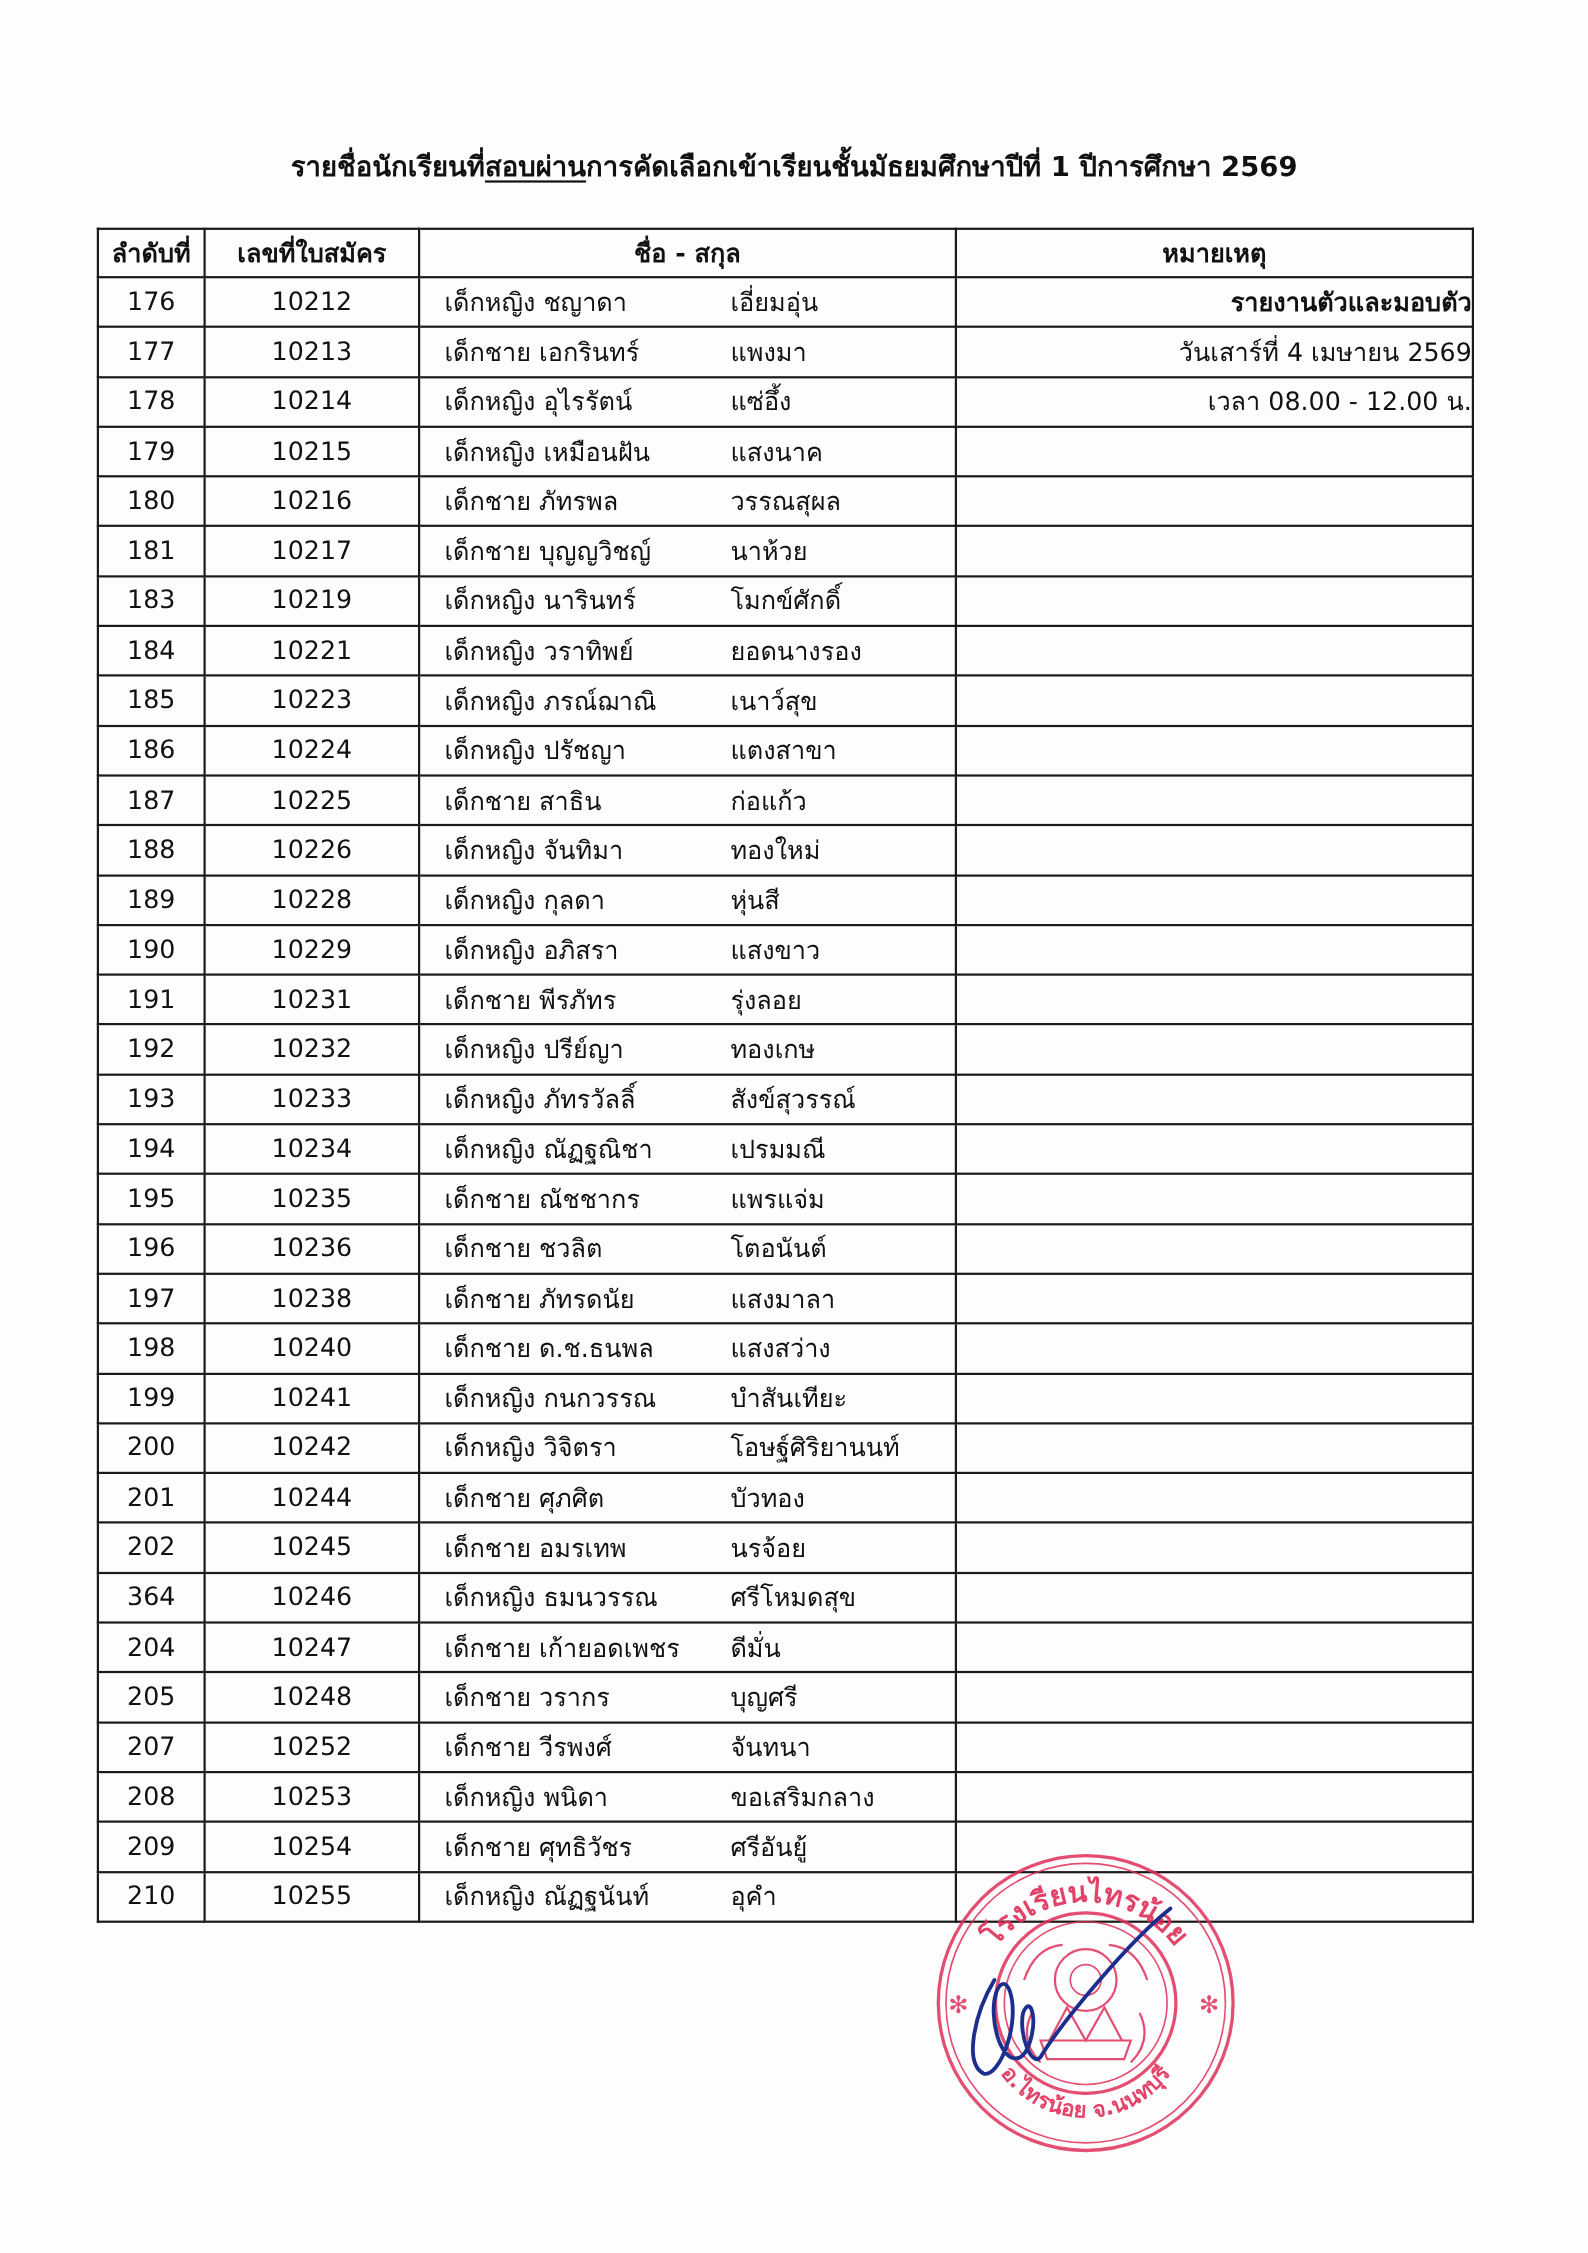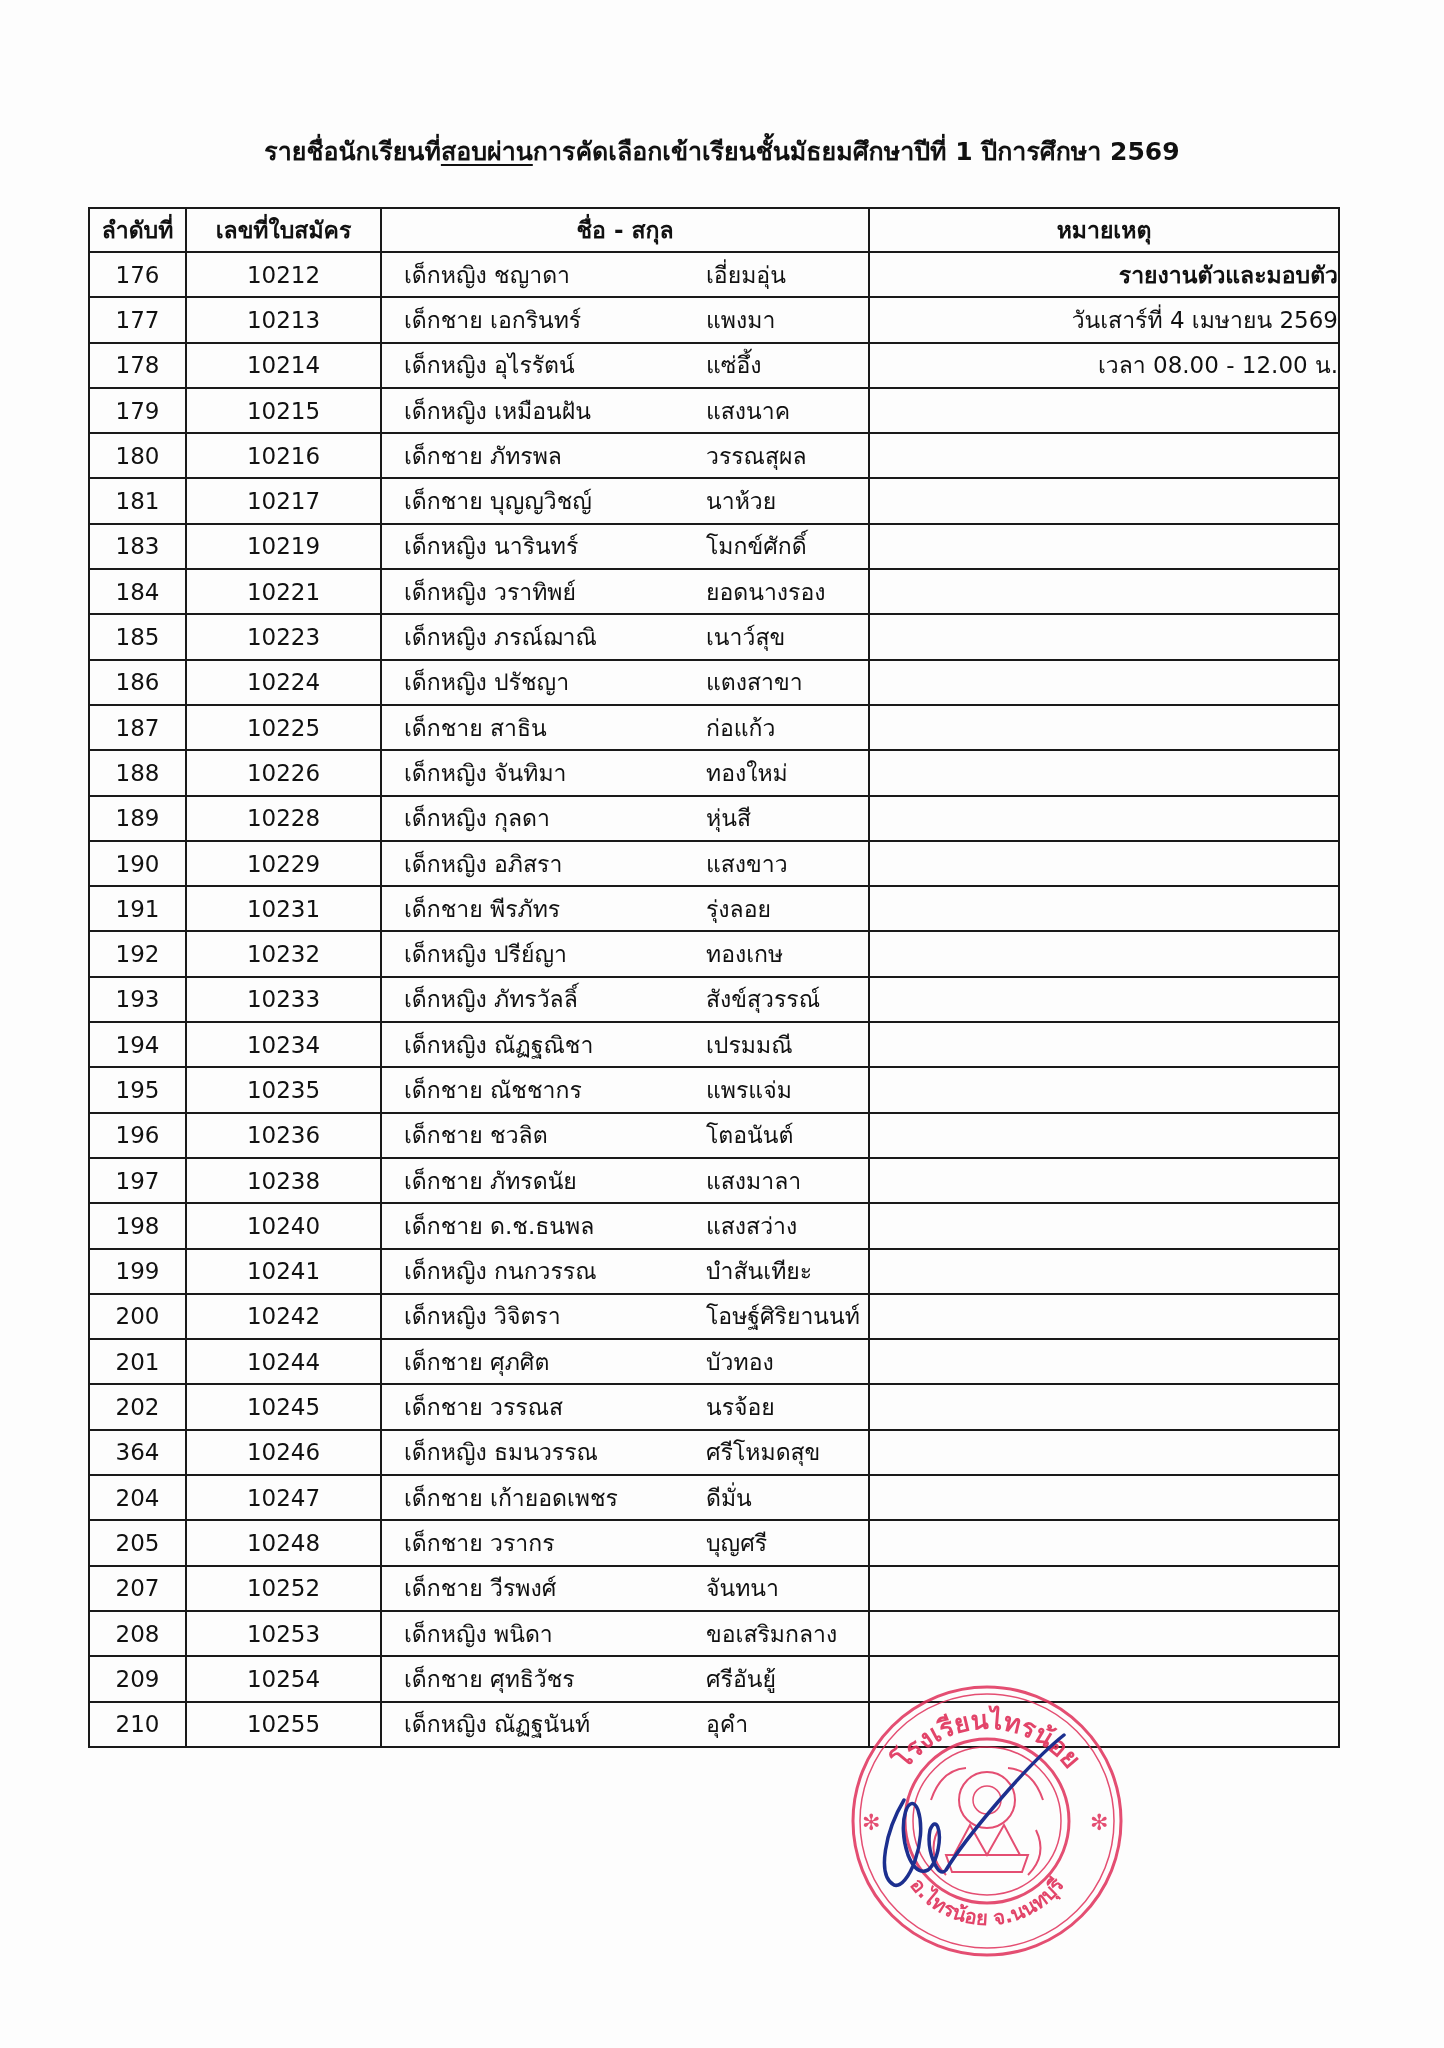--- a/index.html
+++ b/index.html
@@ -66,21 +66,20 @@
       position: absolute;
       left: 22px;
       top: 50%;
       transform: translateY(-50%);
     }
     td.name .last {
       position: absolute;
       left: 282px;
       top: 50%;
       transform: translateY(-50%);
-      margin-left: 42px;
     }
     td.note {
       padding-left: 3px;
       text-align: right;
     }
     td.note.bold { font-weight: bold; }
     .stamp {
       position: absolute;
       left: 846px;
       top: 1680px;
@@ -332,21 +331,21 @@
         <td class="name">
           <span class="prefix-first">เด็กชาย ศุภศิต</span>
           <span class="last">บัวทอง</span>
         </td>
         <td class="note"></td>
       </tr>
       <tr>
         <td class="num">202</td>
         <td class="app">10245</td>
         <td class="name">
-          <span class="prefix-first">เด็กชาย วรรณส</span>
+          <span class="prefix-first">เด็กชาย อมรเทพ</span>
           <span class="last">นรจ้อย</span>
         </td>
         <td class="note"></td>
       </tr>
       <tr>
         <td class="num">364</td>
         <td class="app">10246</td>
         <td class="name">
           <span class="prefix-first">เด็กหญิง ธมนวรรณ</span>
           <span class="last">ศรีโหมดสุข</span>

